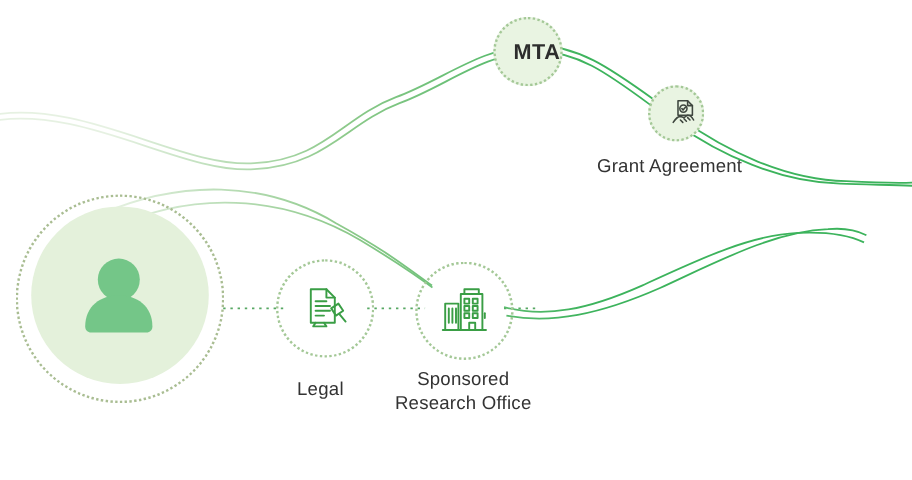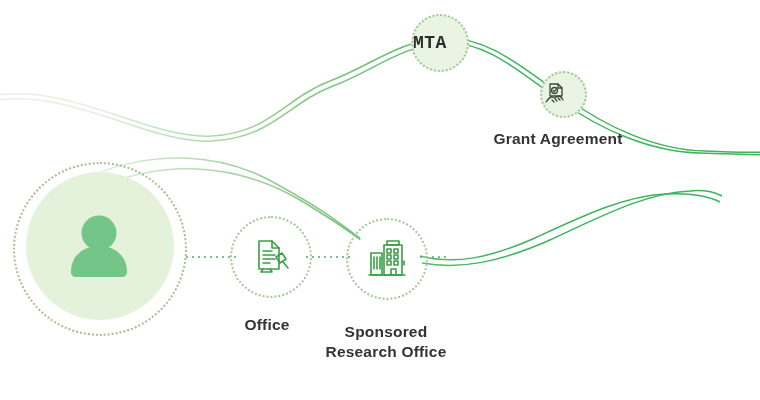--- a/index.html
+++ b/index.html
@@ -11,33 +11,33 @@
   }
   html,body{margin:0;padding:0;background:#ffffff;}
   body{font-family:"Liberation Sans", sans-serif;}
   .canvas{position:relative;width:760px;height:400px;overflow:hidden;background:#ffffff;}
   .curves{position:absolute;left:0;top:0;z-index:1;}
   .stop-a{stop-color:var(--curve-pale);}
   .stop-b{stop-color:var(--curve-mid);}
   .stop-c{stop-color:var(--curve-green);}
   .ring{position:absolute;border:2px dotted var(--dotted-ring);border-radius:50%;box-sizing:border-box;z-index:2;}
   .bubble{position:absolute;border:2px dotted var(--dotted-ring);border-radius:50%;box-sizing:border-box;
-          background:var(--bubble-fill);z-index:2;display:flex;align-items:center;justify-content:flex-start;font-family:Liberation Mono, monospace;}
+          background:var(--bubble-fill);z-index:2;display:flex;align-items:center;justify-content:flex-end;}
   .bubble-label{font-weight:700;font-size:18px;letter-spacing:.5px;color:var(--label-dark);}
   .white-node{position:absolute;border-radius:50%;background:#ffffff;z-index:2;display:flex;align-items:center;justify-content:center;}
   .person-ring{position:absolute;left:13px;top:162px;width:174px;height:174px;border:2px dotted var(--person-ring);
                border-radius:50%;box-sizing:border-box;z-index:2;}
   .person-circle{position:absolute;left:26px;top:172px;width:148px;height:148px;border-radius:50%;
                  background:var(--person-fill);z-index:2;}
   .person-svg{position:absolute;left:33px;top:34px;}
-  .caption{position:absolute;z-index:3;font-weight:700;font-size:15.5px;line-height:20px;
+  .caption{position:absolute;z-index:3;font-weight:400;font-size:15.5px;line-height:20px;
            letter-spacing:.2px;color:var(--caption-dark);text-align:center;}
   .cap-grant{left:428px;top:129px;width:260px;}
   .cap-legal{left:197px;top:315px;width:140px;}
-  .cap-sro{left:320px;top:322px;width:132px;}
+  .cap-sro{left:320px;top:307px;width:132px;}
   svg.icon{display:block;}
 </style>
 </head>
 <body>
 
 <div class="canvas">
 
   <svg class="curves" width="760" height="400" viewBox="0 0 760 400">
     <defs>
       <linearGradient id="gx" x1="0" y1="0" x2="760" y2="0" gradientUnits="userSpaceOnUse">
@@ -76,21 +76,21 @@
   <div class="white-node" style="left:238px;top:224px;width:66px;height:66px;">
     <svg class="icon" width="42" height="42" viewBox="0 0 42 42" fill="none" stroke="var(--icon-stroke)" stroke-width="1.6" stroke-linecap="round" stroke-linejoin="round">
       <path d="M9,33 V5 h13 l7,7 v21 z"></path>
       <path d="M22,5 v7 h7"></path>
       <path d="M13,15 h9 M13,19 h12 M13,23 h12 M13,27 h7"></path>
       <path d="M26,21 l6,-4 l4,6 l-6,4 z"></path>
       <path d="M33,26 l5,6"></path>
       <path d="M13,33 l-2,3 h11 l-2,-3"></path>
     </svg>
   </div>
-  <div class="caption cap-legal">Office</div>
+  <div class="caption cap-legal">Legal</div>
 
   <div class="ring" style="left:346px;top:218px;width:82px;height:82px;"></div>
   <div class="white-node" style="left:354px;top:226px;width:66px;height:66px;">
     <svg class="icon" width="44" height="44" viewBox="0 0 44 44" fill="none" stroke="var(--icon-stroke)" stroke-width="1.6" stroke-linecap="round" stroke-linejoin="round">
       <path d="M4,38 h36"></path>
       <rect x="19" y="8" width="18" height="30"></rect>
       <rect x="22" y="4" width="12" height="4"></rect>
       <rect x="22" y="12" width="4" height="4"></rect>
         <rect x="29" y="12" width="4" height="4"></rect>
       <rect x="22" y="18" width="4" height="4"></rect>

